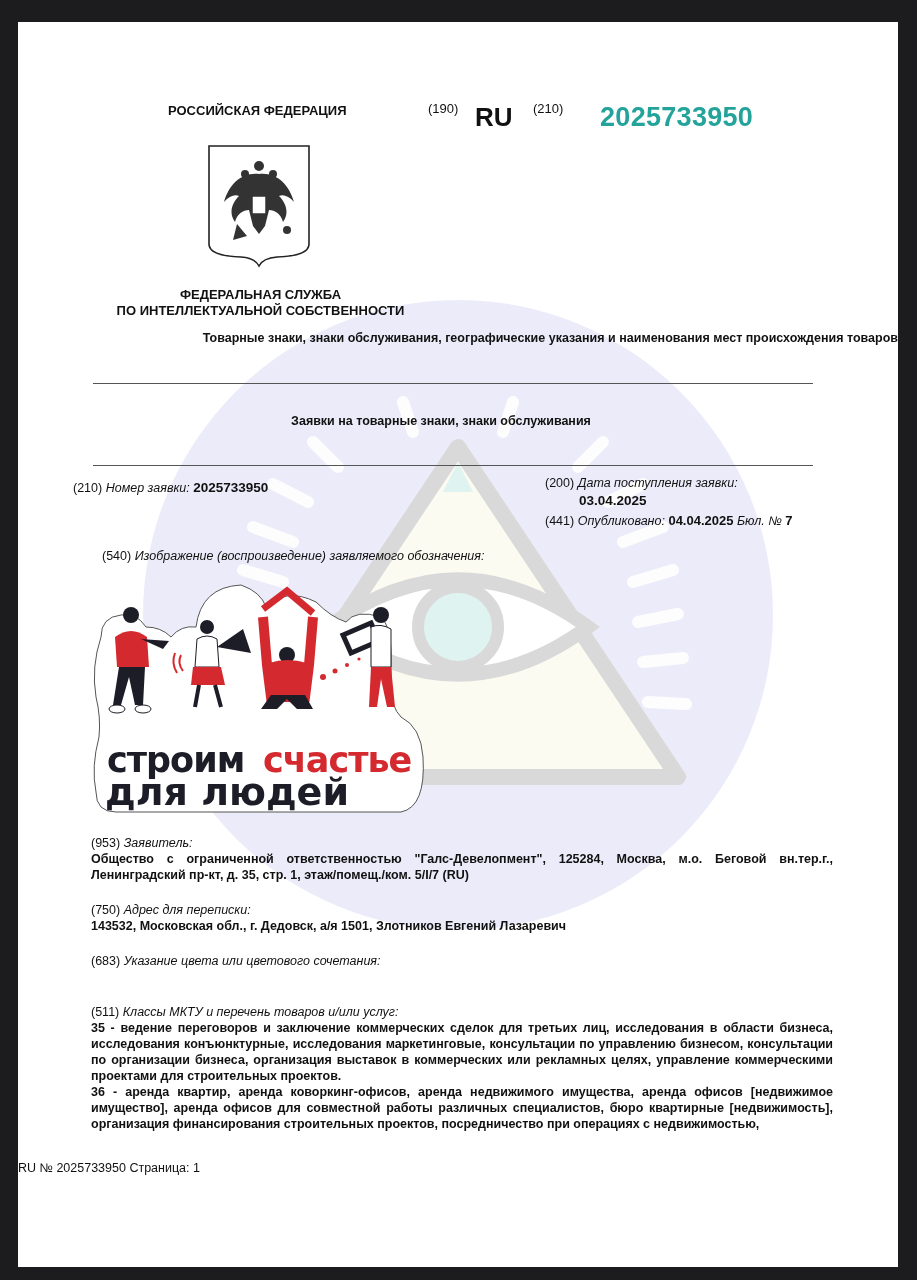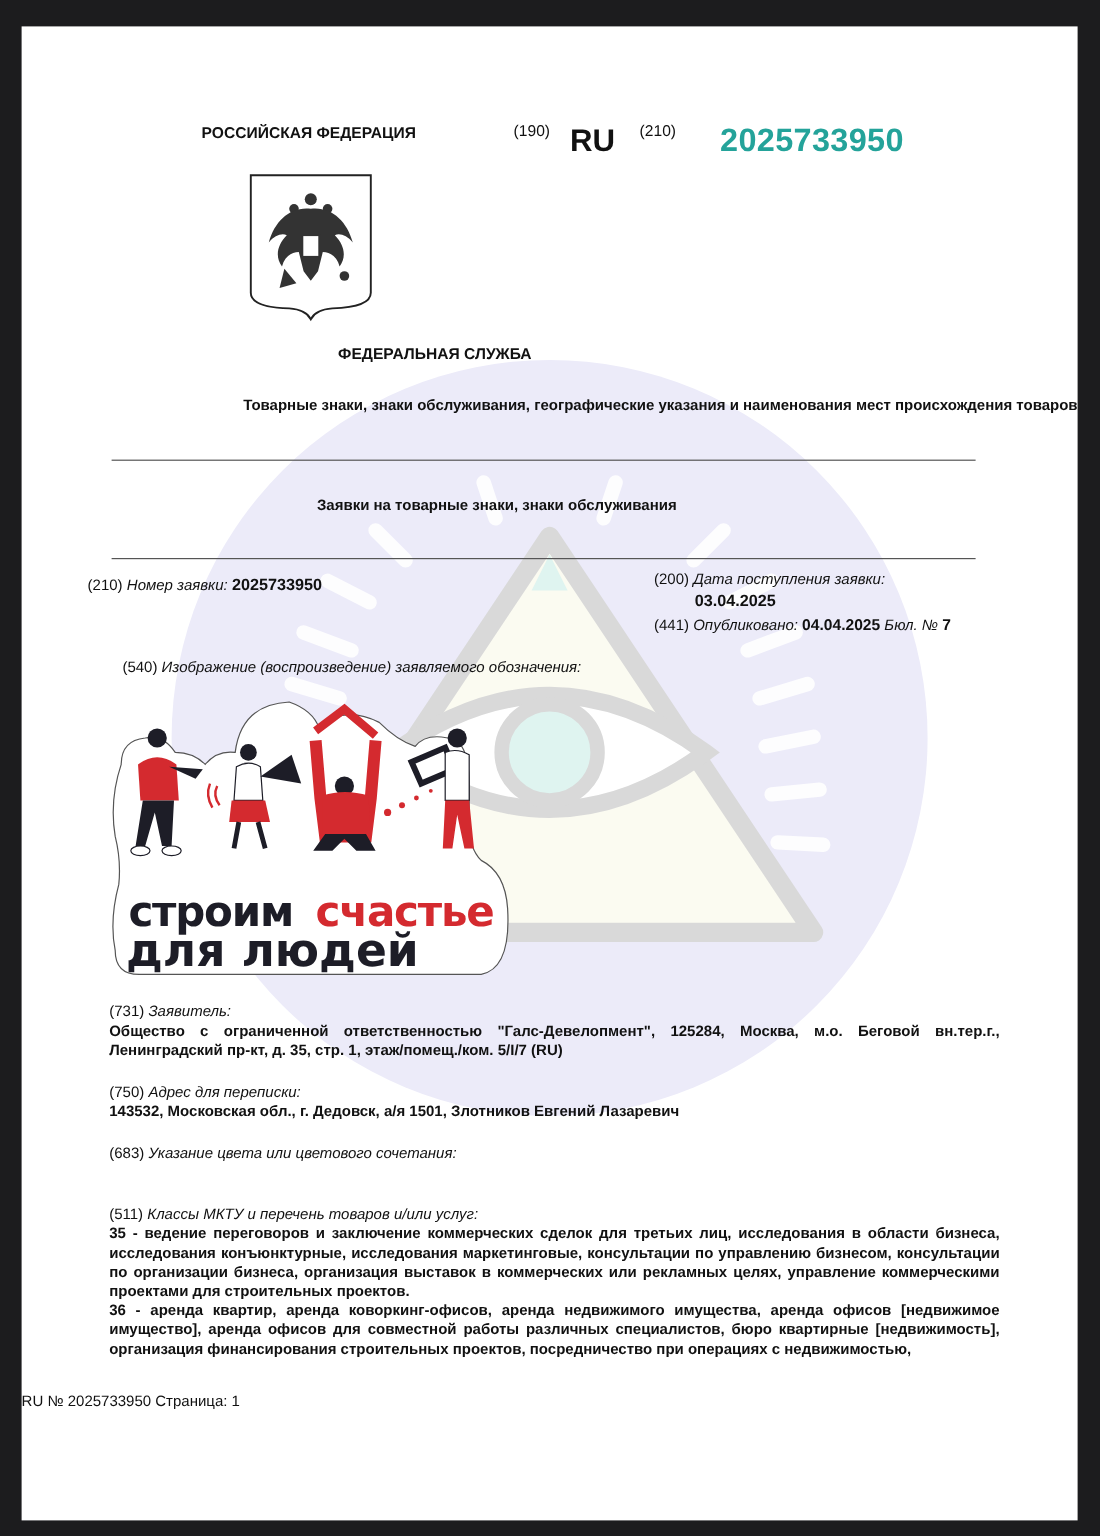--- a/index.html
+++ b/index.html
@@ -24,27 +24,27 @@
   .watermark { position: absolute; left: 0; top: 0; width: 880px; height: 1245px; pointer-events: none; }
 
   .hdr-country { left: 150px; top: 81px; font-size: 13px; font-weight: bold; }
   .hdr-code190 { left: 410px; top: 79px; font-size: 13px; }
   .hdr-ru { left: 457px; top: 80px; font-size: 26px; font-weight: bold; }
   .hdr-code210 { left: 515px; top: 79px; font-size: 13px; }
   .hdr-number { left: 582px; top: 80px; font-size: 27px; font-weight: bold; color: #24a39a; letter-spacing: 0.3px; }
 
   .emblem { left: 189px; top: 122px; width: 104px; height: 124px; }
 
-  .agency { left: 60px; top: 265px; width: 365px; text-align: right; font-size: 13px; font-weight: bold; line-height: 16px; }
+  .agency { left: 60px; top: 265px; width: 365px; text-align: center; font-size: 13px; font-weight: bold; line-height: 16px; }
   .subject { left: 0; top: 309px; width: 880px; text-align: right; font-size: 12.5px; font-weight: bold; }
 
   .rule { left: 75px; width: 720px; height: 1px; background: #555; }
   .rule1 { top: 361px; }
   .rule2 { top: 443px; }
-  .section-title { left: 0; top: 392px; width: 792px; text-align: center; font-size: 12.5px; font-weight: bold; }
+  .section-title { left: 0; top: 392px; width: 792px; text-align: center; font-size: 12.5px; font-weight: bold; padding-left: 27px; }
 
   .f { font-size: 12.5px; line-height: 16px; }
   .code { font-style: normal; }
   .lbl { font-style: italic; }
   .val { font-weight: bold; }
 
   .f210 { left: 55px; top: 458px; }
   .f210 .val { font-size: 13.5px; }
   .f200 { left: 527px; top: 453px; }
   .f200-date { left: 561px; top: 471px; font-size: 13.5px; font-weight: bold; }
@@ -110,20 +110,21 @@
       <circle cx="66" cy="30" r="4"></circle>
       <path d="M52 30 C35 28 22 40 17 58 C22 52 28 50 32 52 C24 60 22 70 28 78 C30 70 36 66 42 66 L46 82 L52 90 L58 82 L62 66 C68 66 74 70 76 78 C82 70 80 60 72 52 C76 50 82 52 87 58 C82 40 69 28 52 30 Z"></path>
       <rect x="45" y="52" width="14" height="18" fill="#fff" stroke="#333" stroke-width="1.5"></rect>
       <path d="M30 80 L40 92 L26 96 Z"></path>
       <circle cx="80" cy="86" r="4"></circle>
     </g>
   </svg>
 
   <div class="abs agency">
     <div>ФЕДЕРАЛЬНАЯ СЛУЖБА</div>
+    <div>ПО ИНТЕЛЛЕКТУАЛЬНОЙ СОБСТВЕННОСТИ</div>
   </div>
 
   <div class="abs subject">Товарные знаки, знаки обслуживания, географические указания и наименования мест происхождения товаров</div>
 
   <div class="abs rule rule1"></div>
   <div class="abs section-title">Заявки на товарные знаки, знаки обслуживания</div>
   <div class="abs rule rule2"></div>
 
   <div class="abs f f210">
     <span class="code">(210)</span>
@@ -188,21 +189,21 @@
       <circle cx="244" cy="104" r="2.5" fill="#d42a2f"></circle>
       <circle cx="256" cy="98" r="2" fill="#d42a2f"></circle>
       <circle cx="268" cy="92" r="1.6" fill="#d42a2f"></circle>
     </g>
     <text x="16" y="205" font-family="DejaVu Sans, sans-serif" font-weight="bold" font-size="35" letter-spacing="-1" fill="#1d1d27">строим</text>
     <text x="172" y="205" font-family="DejaVu Sans, sans-serif" font-weight="bold" font-size="35" letter-spacing="-1" fill="#d42a2f">счастье</text>
     <text x="14" y="238" font-family="DejaVu Sans, sans-serif" font-weight="bold" font-size="38" letter-spacing="0" fill="#1d1d27">для людей</text>
   </svg>
 
   <div class="abs f f731">
-    <span class="code">(731)</span>
+    <span class="code">(953)</span>
     <span class="lbl">Заявитель:</span>
   </div>
   <div class="abs block f731-val">Общество с ограниченной ответственностью "Галс-Девелопмент", 125284, Москва, м.о. Беговой вн.тер.г., Ленинградский пр-кт, д. 35, стр. 1, этаж/помещ./ком. 5/I/7 (RU)</div>
 
   <div class="abs f f750">
     <span class="code">(750)</span>
     <span class="lbl">Адрес для переписки:</span>
   </div>
   <div class="abs block f750-val">143532, Московская обл., г. Дедовск, а/я 1501, Злотников Евгений Лазаревич</div>
 

